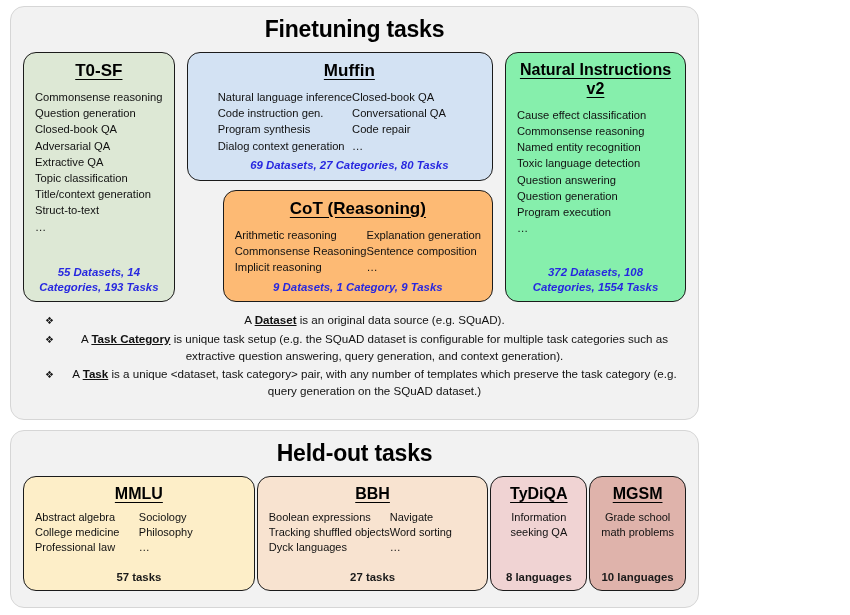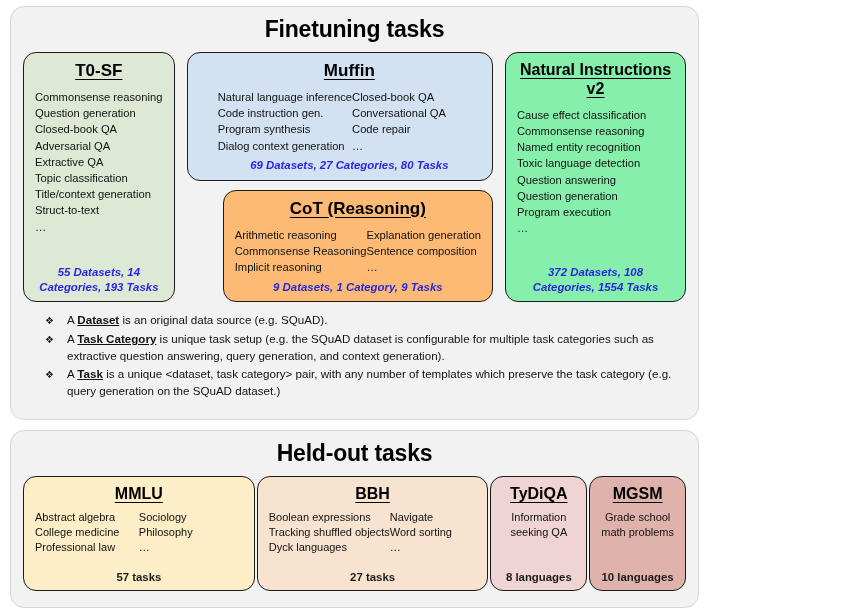--- a/index.html
+++ b/index.html
@@ -127,21 +127,21 @@
     margin-bottom: 2px;
   }
   .bullet {
     width: 22px;
     flex: 0 0 22px;
     color: #1a1a1a;
     font-size: 10px;
     line-height: 17px;
     text-align: left;
   }
-  .def-text { flex: 1 1 auto; }
+  .def-text { flex: 1 1 auto; text-align: center; }
   .def-text u { text-decoration: underline; font-weight: bold; }
 
   
   .ho-row {
     display: flex;
     gap: 2px;
     height: 115px;
   }
   #card-mmlu   { width: 258px; }
   #card-bbh    { width: 258px; }

